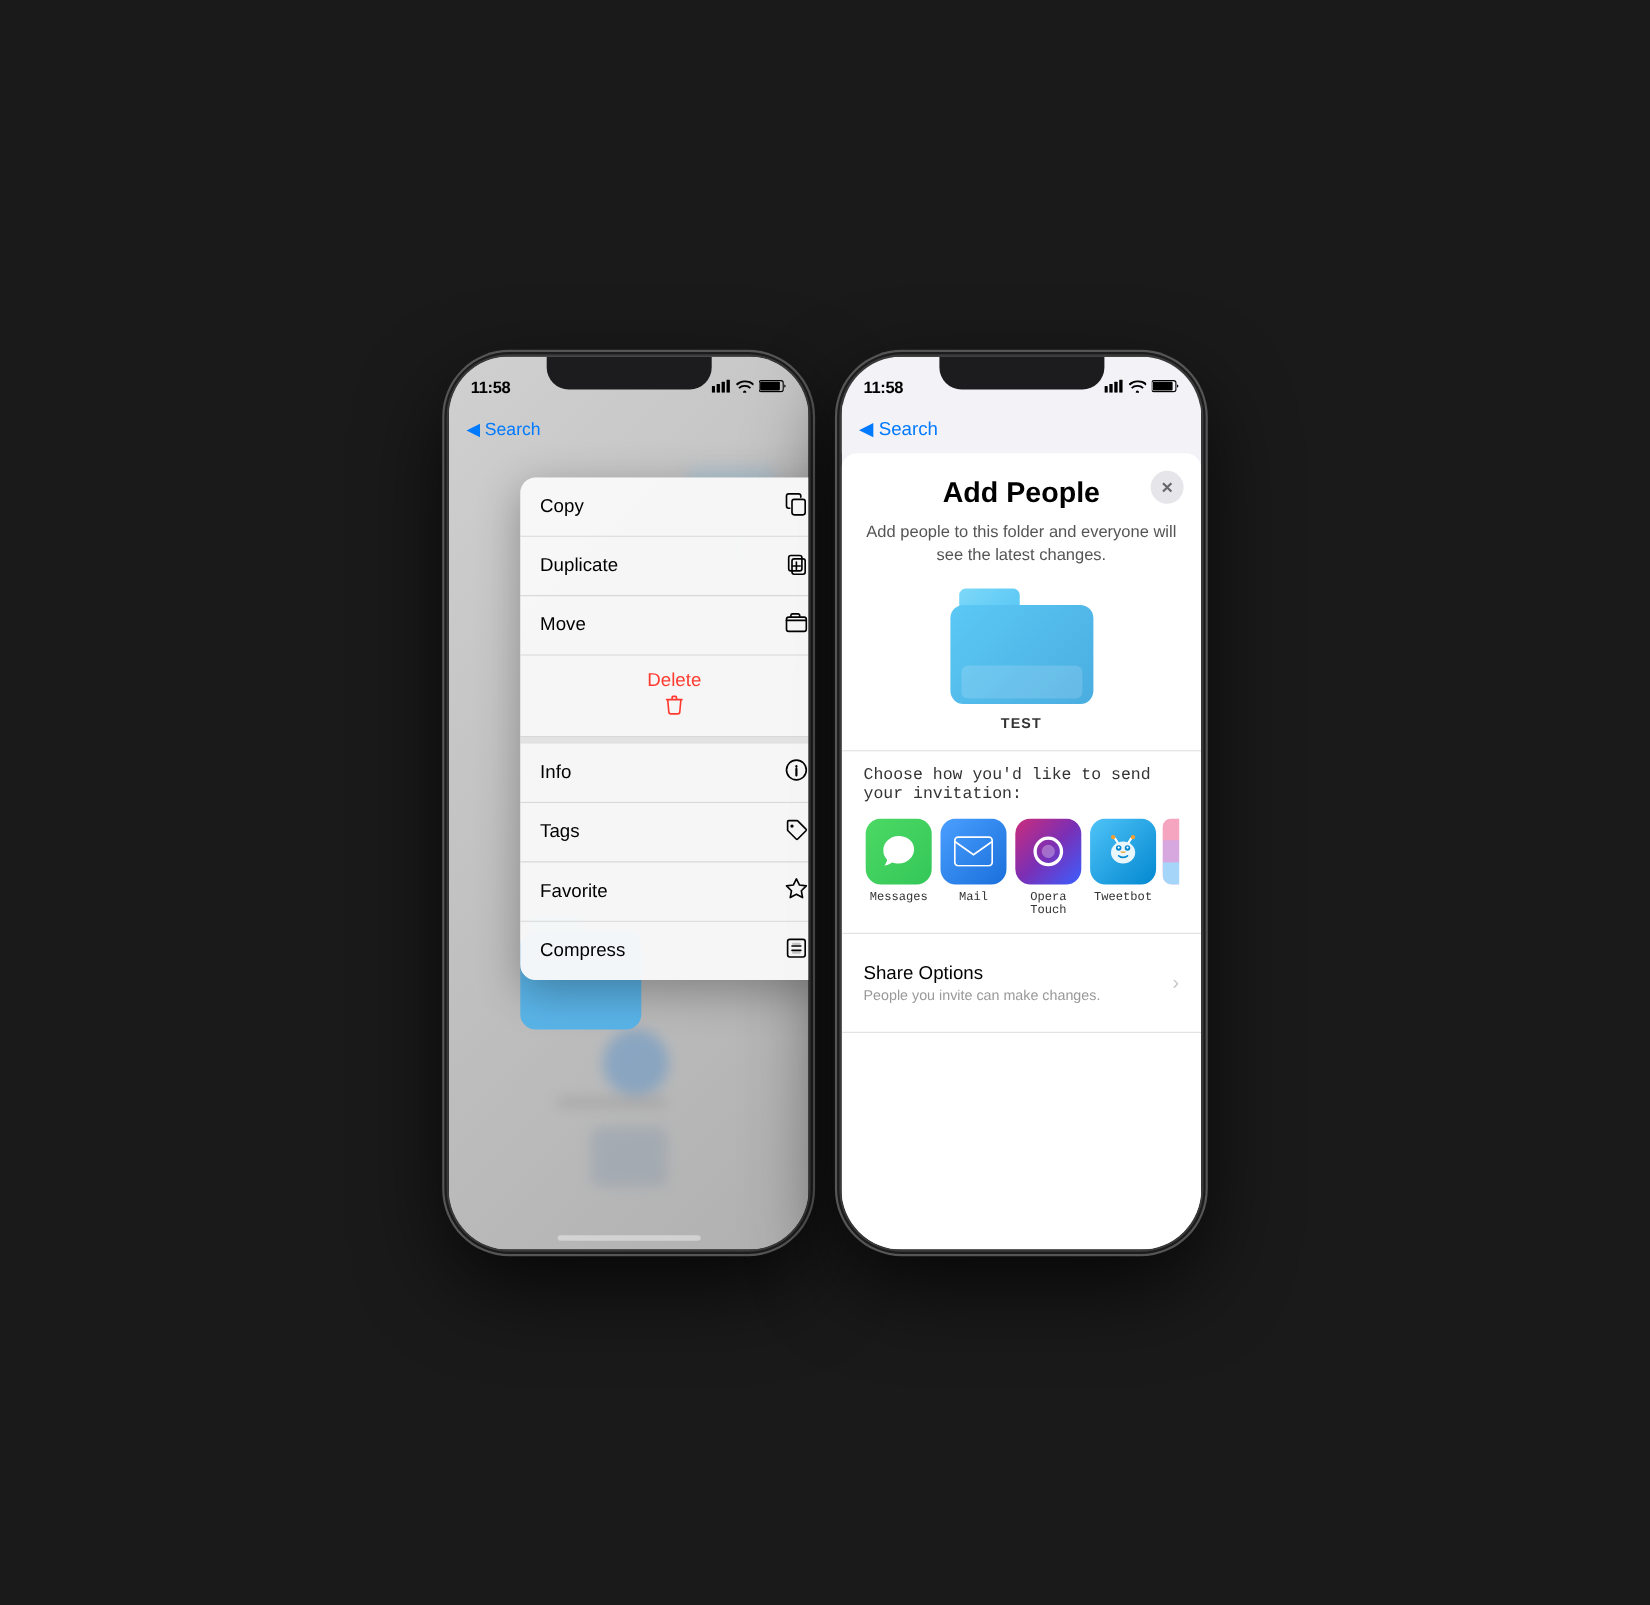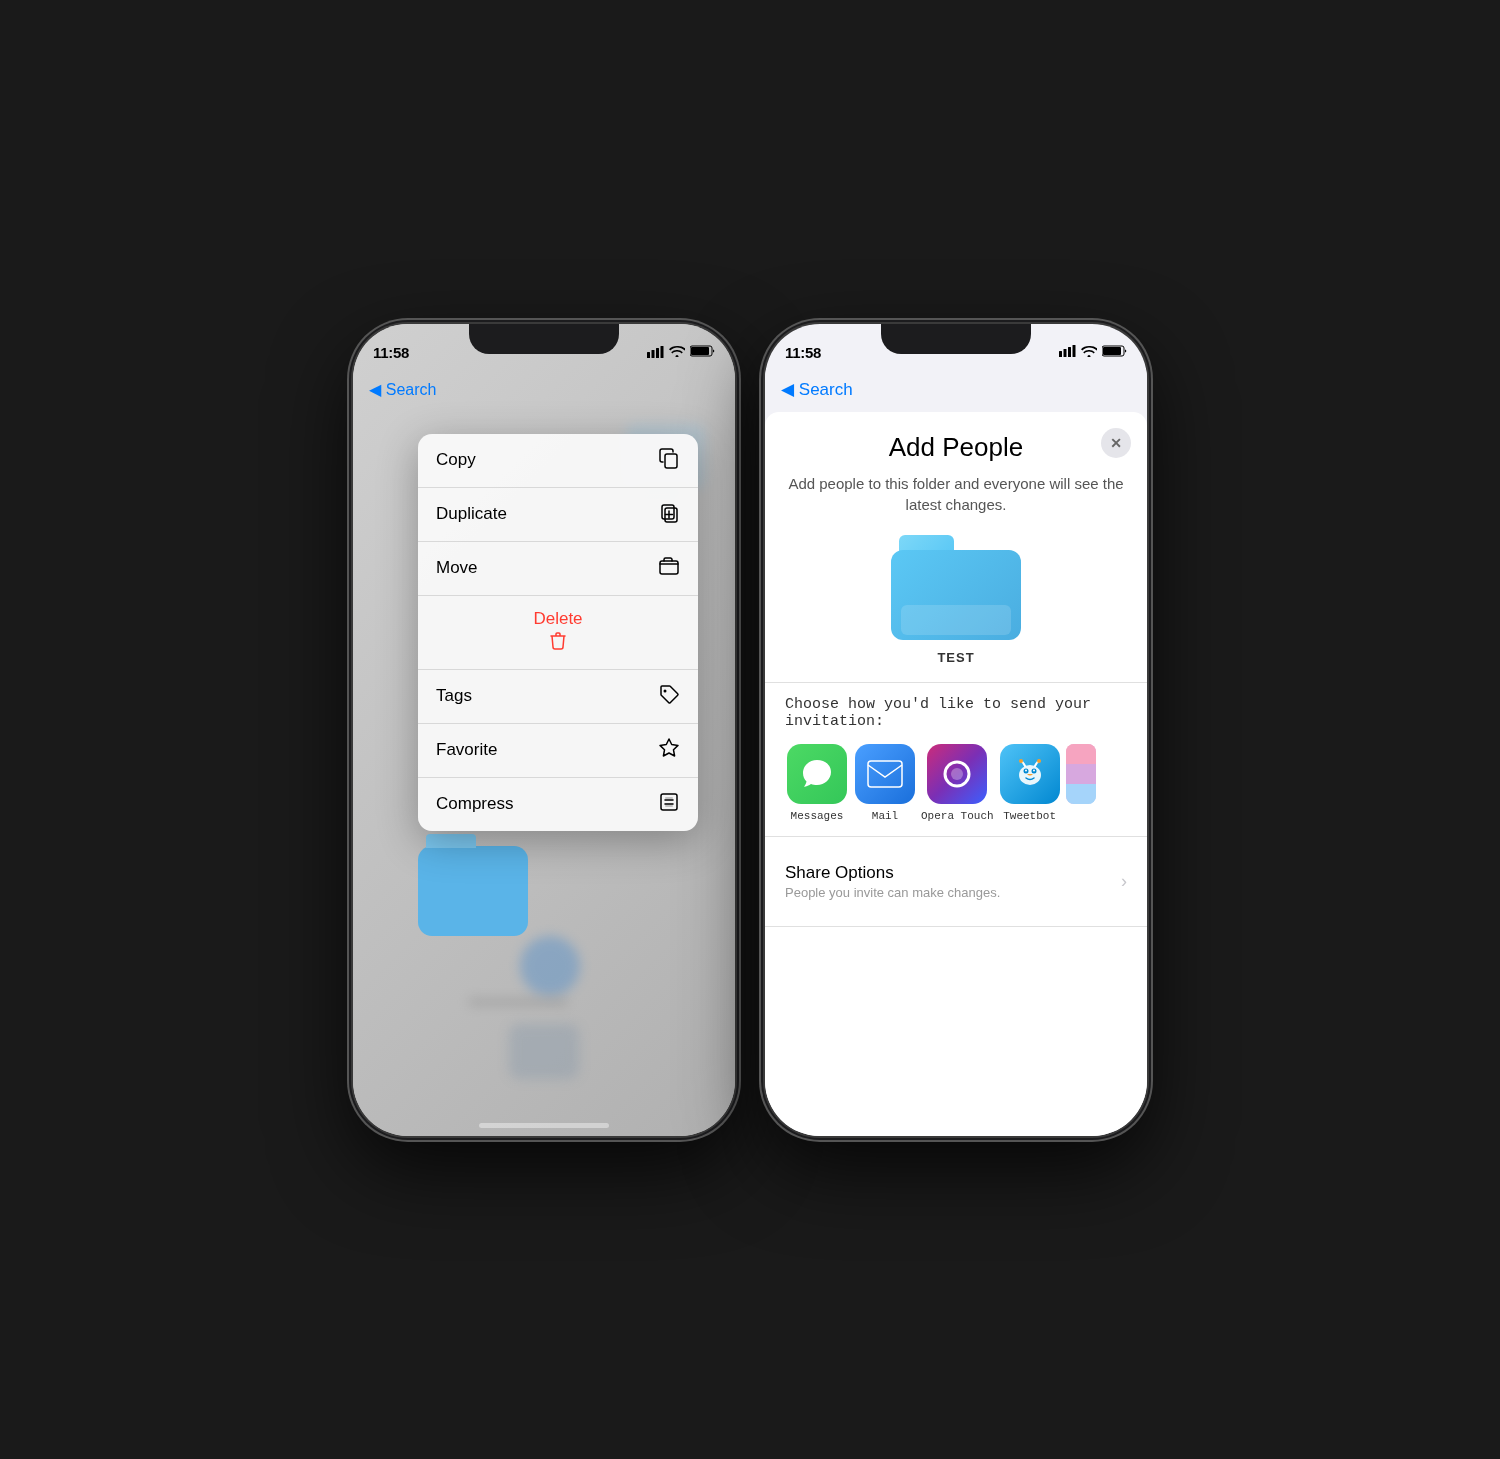--- a/index.html
+++ b/index.html
@@ -13,21 +13,21 @@
     }
     .scene {
       display: flex;
       gap: 30px;
       align-items: center;
       padding: 40px;
     }
 
     
     .phone {
-      width: 382px;
+      width: 327px;
       height: 812px;
       background: #1c1c1e;
       border-radius: 55px;
       position: relative;
       box-shadow:
         0 0 0 2px #3a3a3a,
         0 0 0 4px #1c1c1e,
         0 0 0 6px #555,
         0 30px 80px rgba(0,0,0,0.8);
       overflow: hidden;
@@ -195,21 +195,21 @@
       display: flex;
       align-items: center;
       justify-content: center;
       font-size: 14px;
       color: #666;
       cursor: pointer;
       font-weight: 600;
     }
     .sheet-title {
       font-size: 26px;
-      font-weight: 400;
+      font-weight: 700;
       color: #000;
       margin-bottom: 10px;
     }
     .sheet-subtitle {
       font-size: 15px;
       color: #555;
       line-height: 1.4;
       margin-bottom: 20px;
     }
 
@@ -439,20 +439,29 @@
 
         <div class="menu-item danger">
           <span>Delete</span>
           <span class="menu-icon danger">
             <svg width="22" height="22" viewBox="0 0 22 22" fill="none">
                 <path d="M4 7h14M9 7V5a1 1 0 0 1 1-1h2a1 1 0 0 1 1 1v2M17 7l-1 11a2 2 0 0 1-2 2H8a2 2 0 0 1-2-2L5 7" stroke="#ff3b30" stroke-width="1.5" stroke-linecap="round" stroke-linejoin="round"></path>
               </svg>
           </span>
         </div>
 
+        <div class="menu-item separator-top">
+          <span>Info</span>
+          <span class="menu-icon">
+            <svg width="22" height="22" viewBox="0 0 22 22" fill="none">
+                <circle cx="11" cy="11" r="9" stroke="#000" stroke-width="1.5"></circle>
+                <path d="M11 10v6M11 7.5v.5" stroke="#000" stroke-width="2" stroke-linecap="round"></path>
+              </svg>
+          </span>
+        </div>
 
         <div class="menu-item">
           <span>Tags</span>
           <span class="menu-icon">
             <svg width="22" height="22" viewBox="0 0 22 22" fill="none">
                 <path d="M11.5 3H4a1 1 0 0 0-1 1v7.5a1 1 0 0 0 .3.7l7.5 7.5a1 1 0 0 0 1.4 0l7.5-7.5a1 1 0 0 0 0-1.4L12.2 3.3a1 1 0 0 0-.7-.3z" stroke="#000" stroke-width="1.5"></path>
                 <circle cx="7" cy="8" r="1.5" fill="#000"></circle>
               </svg>
           </span>
         </div>

